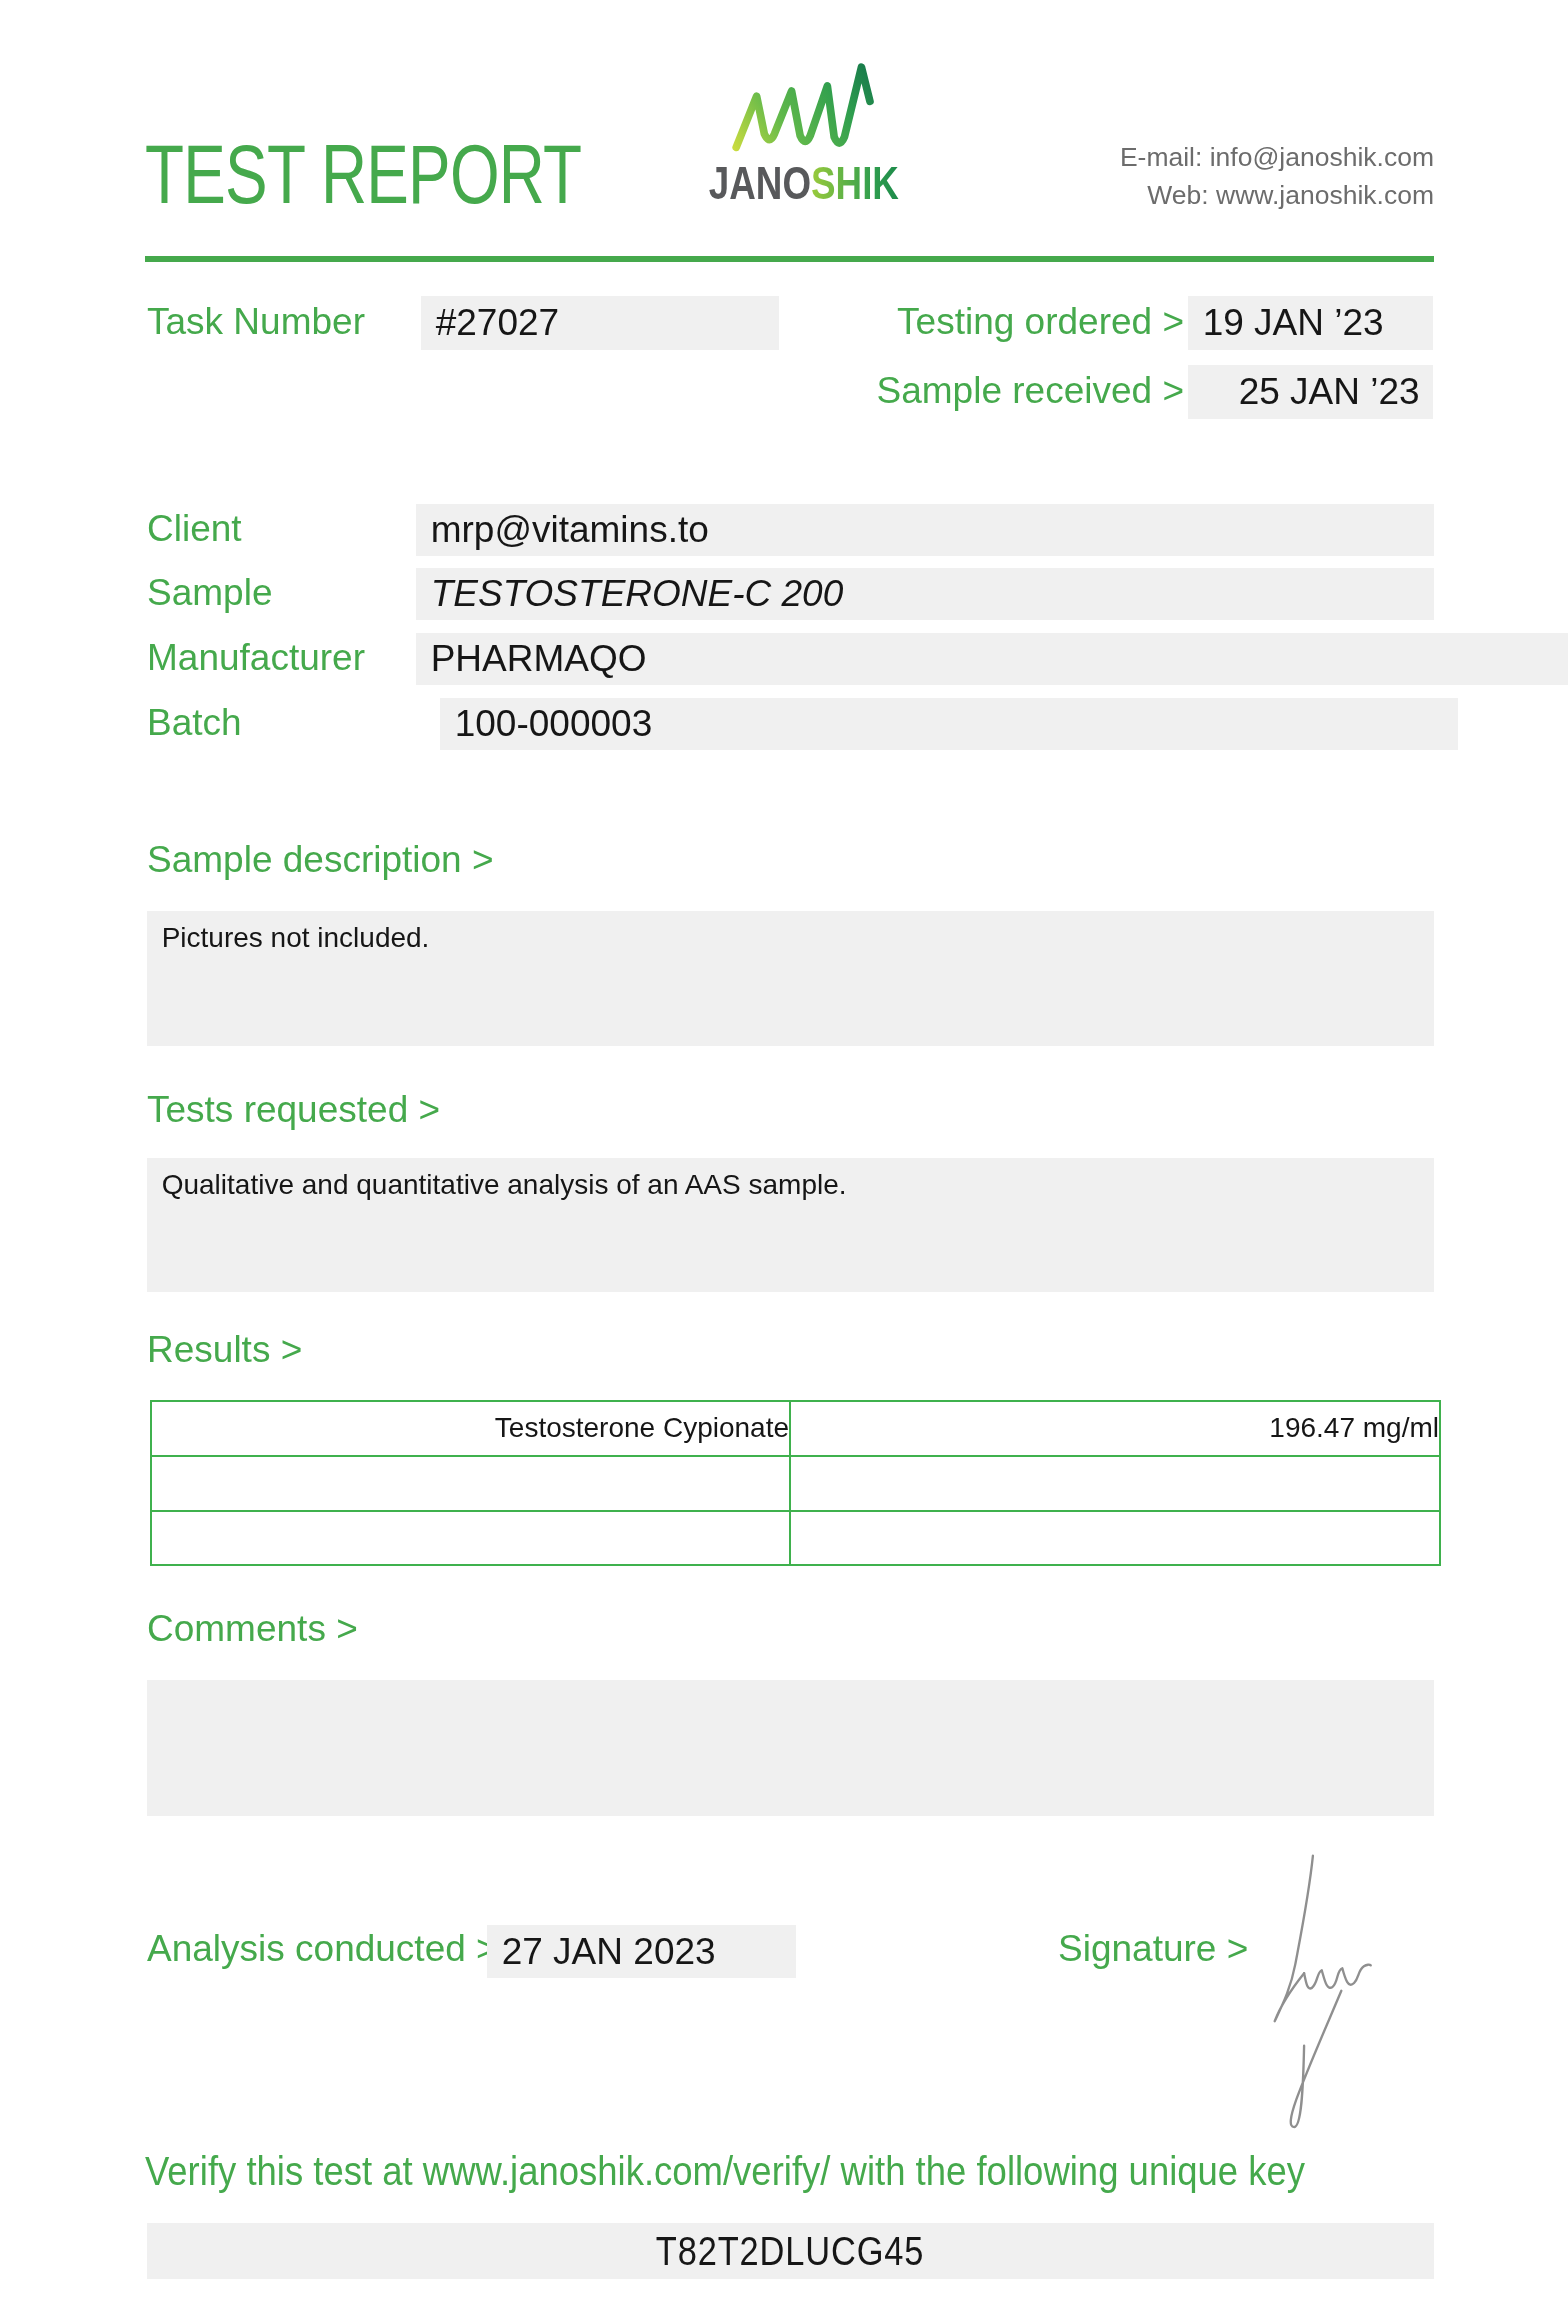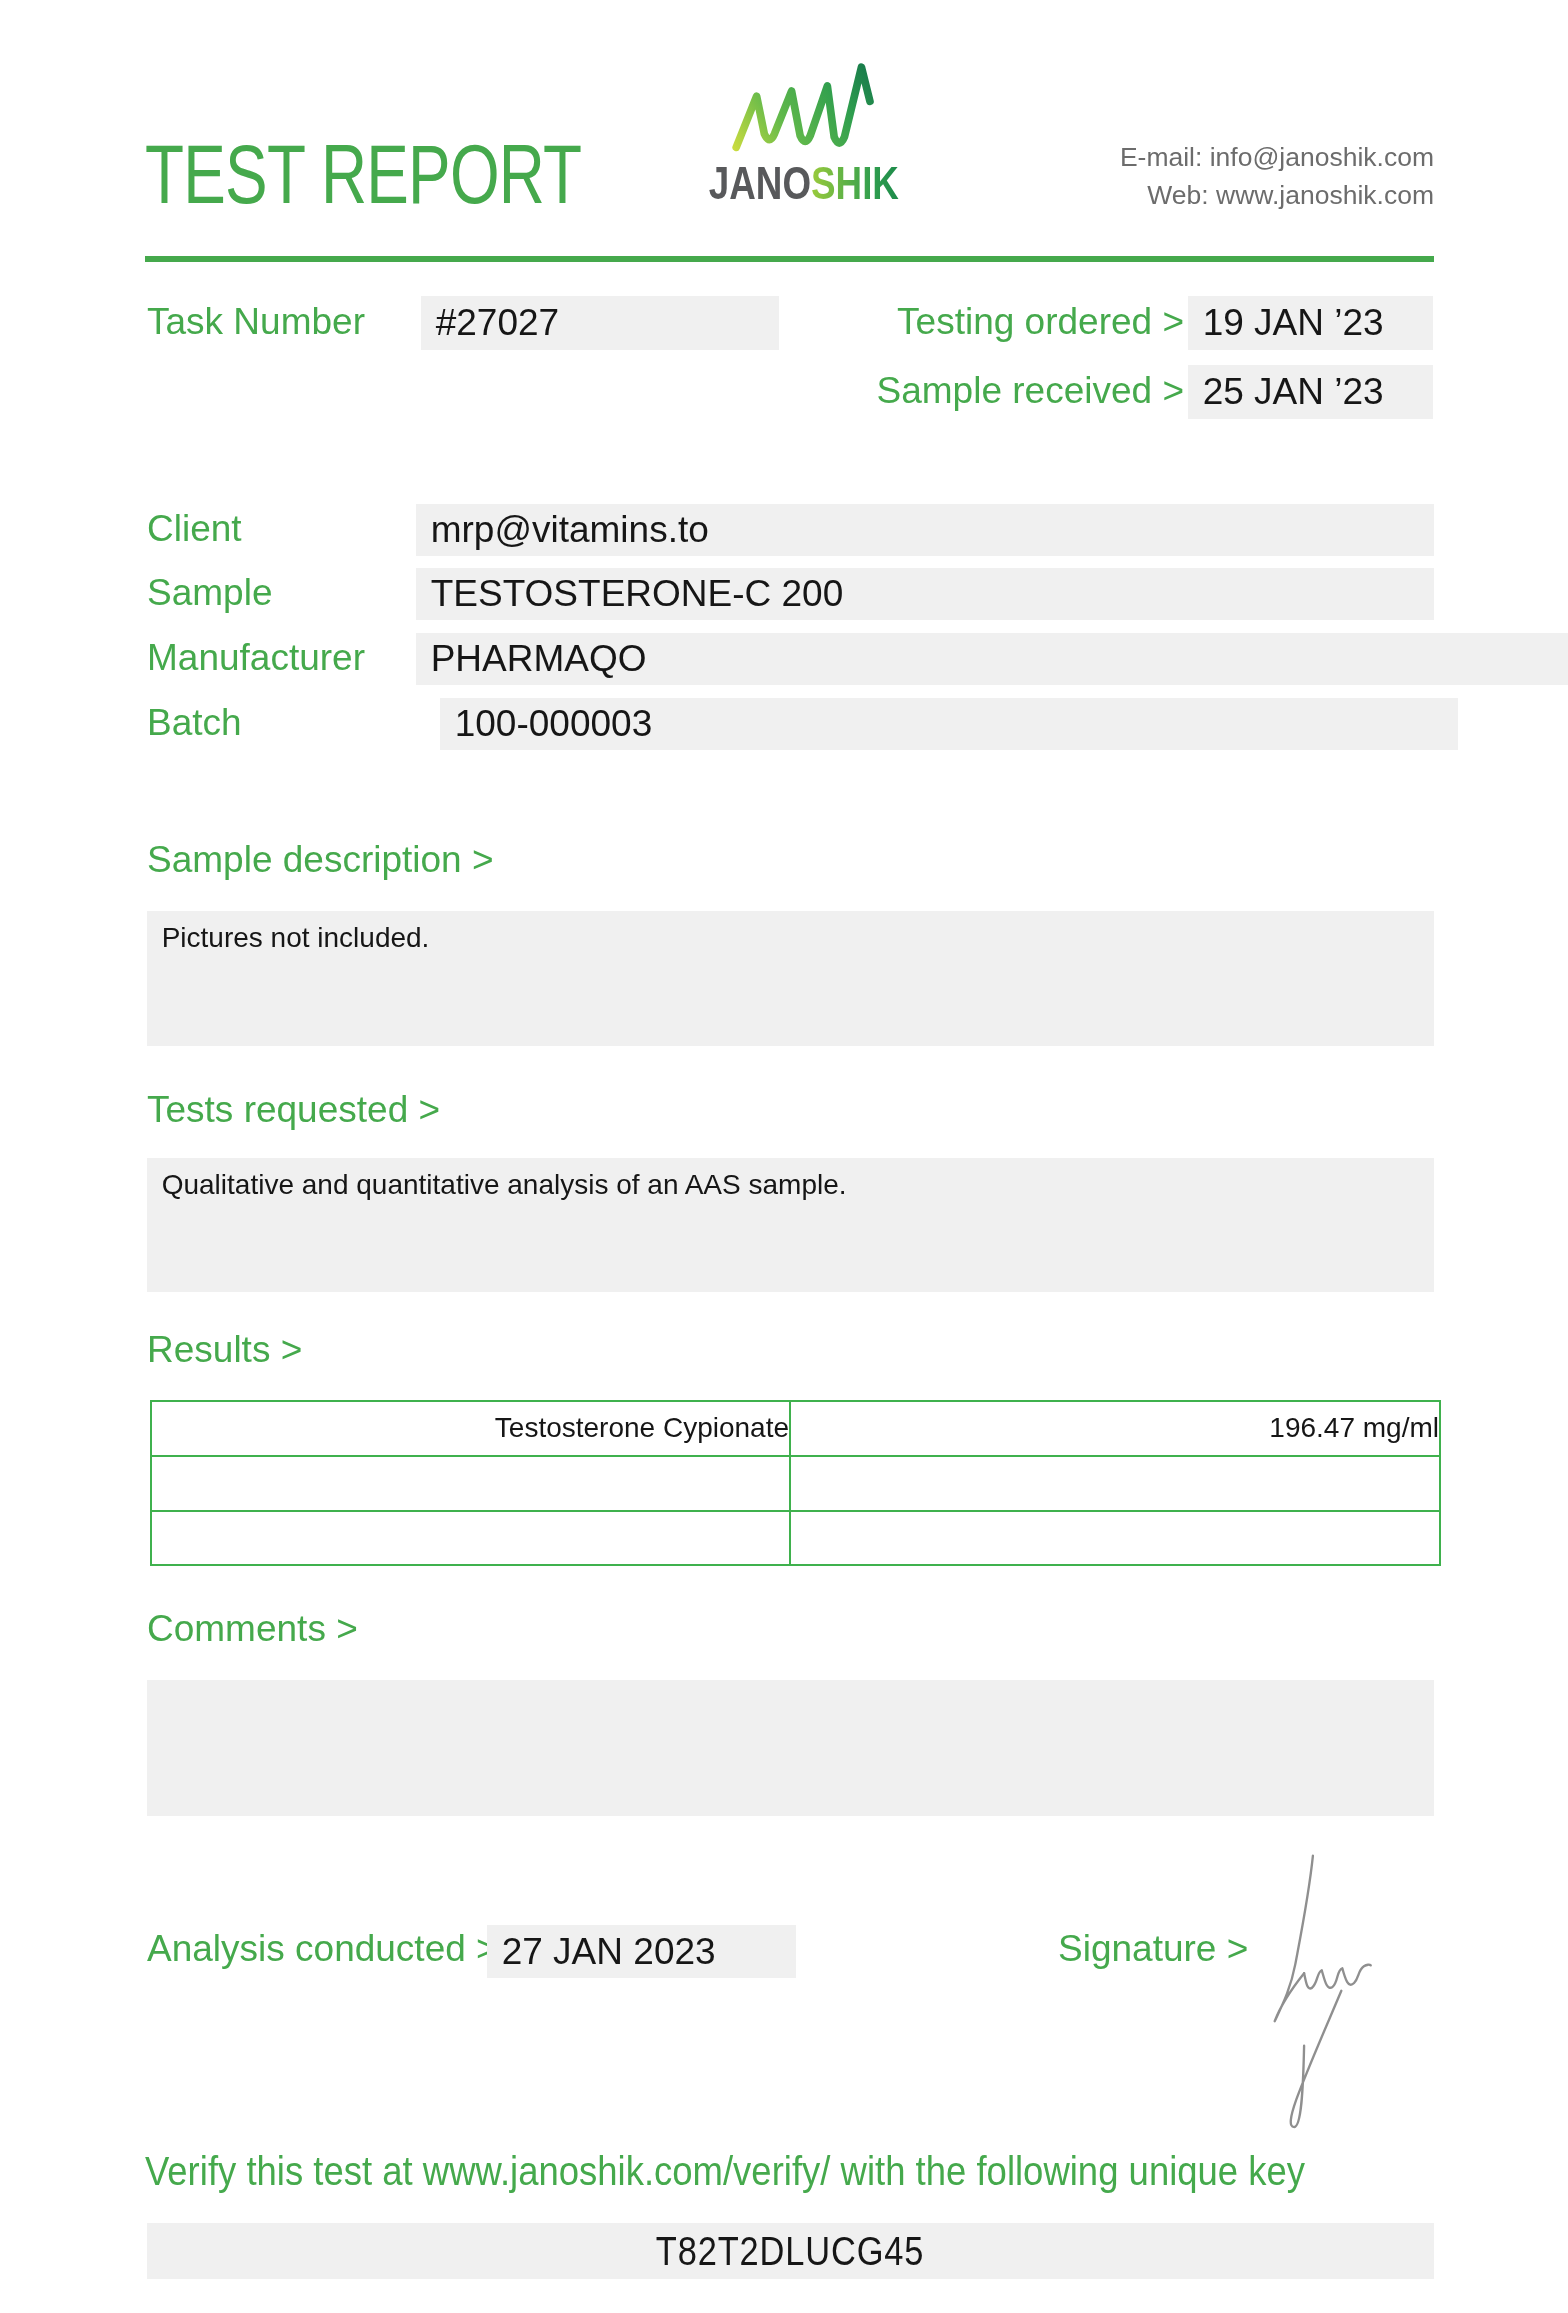--- a/index.html
+++ b/index.html
@@ -90,27 +90,27 @@
 
   <div class="abs rule"></div>
 
   <div class="abs lbl" style="left:147px;top:299px;">Task Number</div>
   <div class="abs vbox" style="left:421px;top:296px;width:358px;height:54px;line-height:54px;"><span>#27027</span></div>
 
   <div class="abs lbl lbl-r" style="left:833px;top:299px;width:351px;">Testing ordered &gt;</div>
   <div class="abs vbox" style="left:1188px;top:296px;width:245px;height:54px;line-height:54px;"><span>19 JAN ’23</span></div>
 
   <div class="abs lbl lbl-r" style="left:833px;top:368px;width:351px;">Sample received &gt;</div>
-  <div class="abs vbox" style="left:1188px;top:365px;width:245px;height:54px;line-height:54px;"><span>25 JAN ’23</span></div>
+  <div class="abs vbox" style="left:1188px;top:365px;width:245px;height:54px;line-height:54px;padding-left:36px;"><span>25 JAN ’23</span></div>
 
   <div class="abs lbl" style="left:147px;top:506px;">Client</div>
   <div class="abs vbox" style="left:416px;top:504px;width:1018px;height:52px;line-height:52px;"><span>mrp@vitamins.to</span></div>
 
   <div class="abs lbl" style="left:147px;top:570px;">Sample</div>
-  <div class="abs vbox" style="left:416px;top:568px;width:1018px;height:52px;line-height:52px;"><span>TESTOSTERONE-C 200</span></div>
+  <div class="abs vbox" style="left:416px;top:568px;width:1018px;height:52px;line-height:52px;font-style:italic;"><span>TESTOSTERONE-C 200</span></div>
 
   <div class="abs lbl" style="left:147px;top:635px;">Manufacturer</div>
   <div class="abs vbox" style="left:416px;top:633px;width:1214px;height:52px;line-height:52px;"><span>PHARMAQO</span></div>
 
   <div class="abs lbl" style="left:147px;top:700px;">Batch</div>
   <div class="abs vbox" style="left:440px;top:698px;width:1018px;height:52px;line-height:52px;"><span>100-000003</span></div>
 
   <div class="abs lbl" style="left:147px;top:837px;">Sample description &gt;</div>
   <div class="abs sbox" style="left:147px;top:911px;width:1287px;height:135px;">
     <span>Pictures not included.</span>

